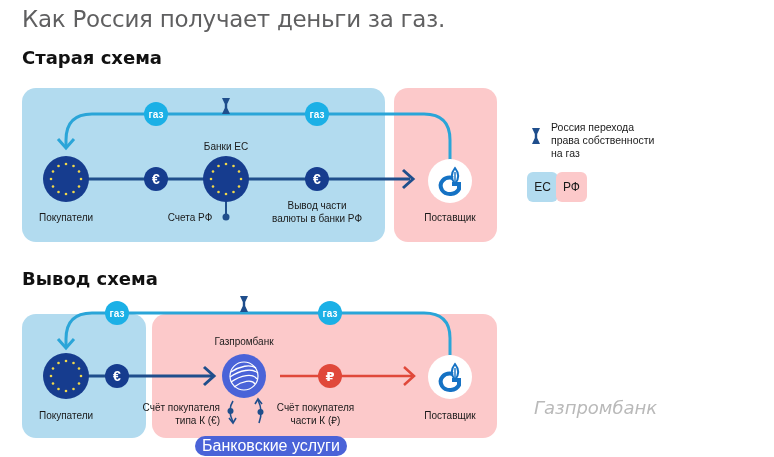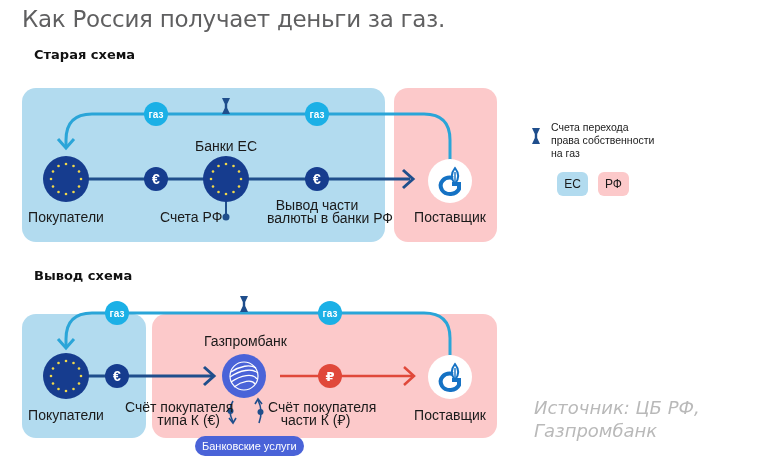--- a/index.html
+++ b/index.html
@@ -1,30 +1,30 @@
 <!DOCTYPE html>
 <html><head>
 <meta charset="utf-8">
 <style>
   html, body { margin: 0; padding: 0; }
   body { width: 774px; height: 457px; background: #ffffff; position: relative; overflow: hidden;
          font-family: "Liberation Sans", sans-serif; }
   .title { position: absolute; left: 22px; top: 6px; font-size: 23px; font-weight: 400; color: #5f5f60;
            font-family: "DejaVu Sans", sans-serif; letter-spacing: -0.3px; }
-  .section-title { position: absolute; left: 34px; font-size: 13px; font-weight: 700; color: #111;
+  .section-title { position: absolute; left: 22px; font-size: 18px; font-weight: 700; color: #111;
                    font-family: "DejaVu Sans", sans-serif; }
   svg.diagram { position: absolute; left: 0; top: 0; }
-  .lbl { position: absolute; font-size: 14px; color: #1a1a1a; text-align: center; line-height: 13px; white-space: nowrap; }
+  .lbl { position: absolute; font-size: 10px; color: #1a1a1a; text-align: center; line-height: 13px; white-space: nowrap; }
   .legend-text { position: absolute; left: 551px; top: 121px; font-size: 10.5px; line-height: 13px; color: #1a1a1a; }
-  .chip { position: absolute; top: 172px; width: 31px; height: 24px; border-radius: 6px; font-size: 12px;
-          display: flex; align-items: center; justify-content: center; color: #1a1a1a; margin-left: 30px; }
+  .chip { position: absolute; top: 172px; width: 31px; height: 30px; border-radius: 6px; font-size: 12px;
+          display: flex; align-items: center; justify-content: center; color: #1a1a1a; }
   .source { position: absolute; left: 534px; top: 396px; font-size: 18px; font-style: italic; color: #b9b9b9;
             line-height: 23px; font-family: "DejaVu Sans", sans-serif; font-weight: 300; }
   .pill { position: absolute; left: 195px; top: 436px; height: 20px; padding: 0 7px; border-radius: 10px;
-          background: #4a63d8; color: #fff; font-size: 11px; line-height: 20px; }
+          background: #4a63d8; color: #fff; font-size: 16px; line-height: 20px; }
 </style>
 </head>
 <body>
 
 <div class="title">Как Россия получает деньги за газ.</div>
 <div class="section-title" style="top:47px">Старая схема</div>
 <div class="section-title" style="top:268px">Вывод схема</div>
 
 <svg class="diagram" width="774" height="457" viewBox="0 0 774 457">
   <defs>
@@ -144,44 +144,43 @@
     <path d="M 259 423 C 262 415 262 408 258 400"></path>
     <path d="M 255 404 L 258 399 L 262 404"></path>
   </g>
   <circle cx="260.5" cy="412" r="3" fill="#1f4e8c"></circle>
 
   <use href="#hourglass" x="536" y="128"></use>
 </svg>
 
 <div class="lbl" style="left:26px; top:211px; width:80px;">Покупатели</div>
 <div class="lbl" style="left:186px; top:140px; width:80px;">Банки ЕС</div>
-<div class="lbl" style="left:160px; top:211px; width:60px; text-align:left;">Счета РФ</div>
+<div class="lbl" style="left:160px; top:211px; width:60px; text-align:center;">Счета РФ</div>
 <div class="lbl" style="left:267px; top:199px; width:100px;">
   <div>Вывод части</div>
   <div>валюты в банки РФ</div>
 </div>
 <div class="lbl" style="left:410px; top:211px; width:80px;">Поставщик</div>
 
 <div class="legend-text">
-  <div>Счета перехода</div>
+  <div>Россия перехода</div>
   <div>права собственности</div>
   <div>на газ</div>
 </div>
 <div class="chip" style="left:527px; background:#b2dbef;">ЕС</div>
-<div class="chip" style="left:568px; background:#fcc9ca;">РФ</div>
+<div class="chip" style="left:556px; background:#fcc9ca;">РФ</div>
 
 <div class="lbl" style="left:26px; top:409px; width:80px;">Покупатели</div>
 <div class="lbl" style="left:204px; top:335px; width:80px;">Газпромбанк</div>
 <div class="lbl" style="left:125px; top:401px; width:95px; text-align:right;">
   <div>Счёт покупателя</div>
   <div>типа К (€)</div>
 </div>
 <div class="lbl" style="left:268px; top:401px; width:95px; text-align:center;">
   <div>Счёт покупателя</div>
   <div>части К (₽)</div>
 </div>
 <div class="lbl" style="left:410px; top:409px; width:80px;">Поставщик</div>
 <div class="pill">Банковские услуги</div>
 
 <div class="source">
-  <div>Источник: ЦБ РФ,</div>
   <div>Газпромбанк</div>
 </div>
 
 </body></html>

